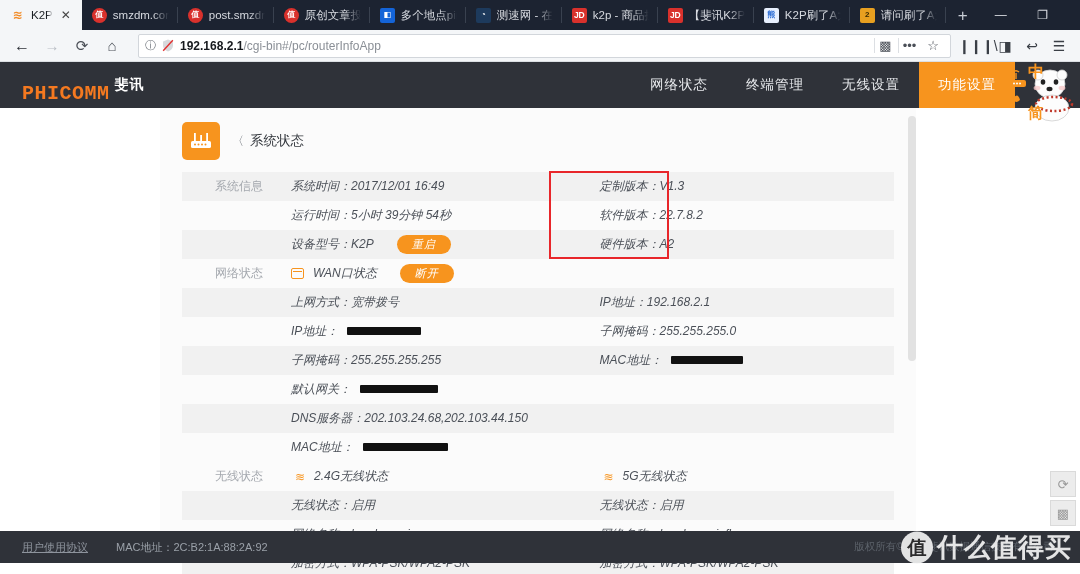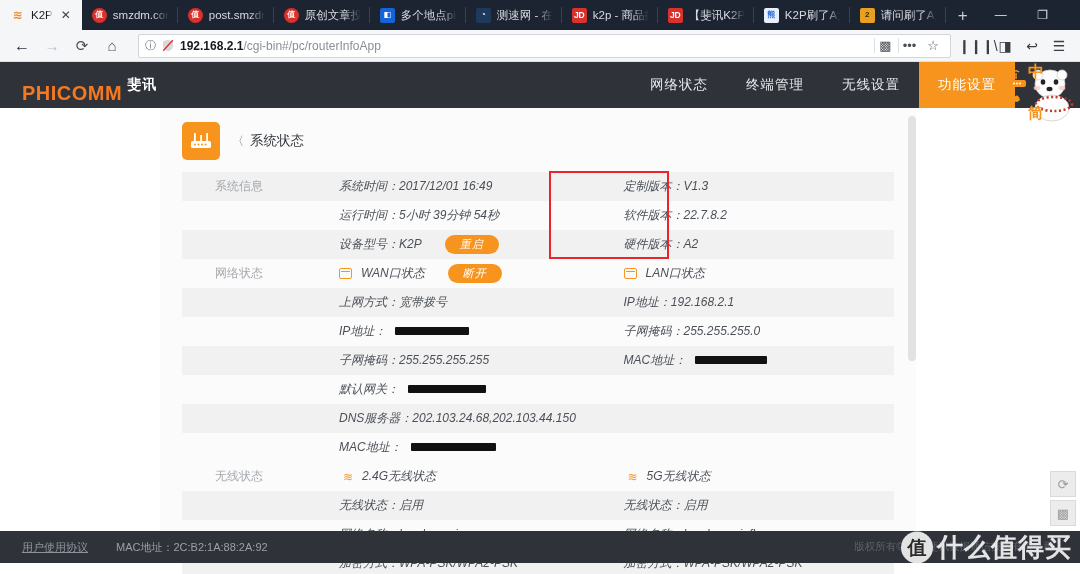--- a/index.html
+++ b/index.html
@@ -76,21 +76,21 @@
 
   
   .page { position: relative; height: 512px; background: #fff; overflow: hidden; }
 
   .site-header {
     height: 46px; background: #2f3239; display: flex; align-items: stretch;
     position: relative; z-index: 5;
   }
   .logo { display: flex; align-items: center; padding-left: 22px; gap: 5px; }
   .logo-main { color: #f47920; font-size: 20px; font-weight: bold;
-    letter-spacing: 0.5px; font-family: Liberation Sans, sans-serif; margin-top: 16px; }
+    letter-spacing: 0.5px; font-family: Liberation Mono, monospace; margin-top: 16px; }
   .logo-cn { color: #fff; font-size: 14px; font-weight: bold; letter-spacing: 1px; font-family: Liberation Serif, serif; }
   .nav { margin-left: auto; display: flex; align-items: stretch; margin-right: 65px; }
   .nav-item { display: flex; align-items: center; padding: 0 19px; color: #e8eaed;
     font-size: 13.5px; letter-spacing: 1px; }
   .nav-item.active { background: #f7941e; color: #fff; }
 
   .mascot { position: absolute; right: 2px; top: 2px; width: 76px; height: 62px;
     z-index: 9; pointer-events: none; }
   .mascot .cn-top { position: absolute; left: 26px; top: -2px; color: #f7941e;
     font-size: 16px; font-weight: bold; }
@@ -104,21 +104,21 @@
     background: #fbfbfb;
   }
   .panel-title { display: flex; align-items: center; gap: 12px; padding: 14px 0 12px 22px; }
   .tile { width: 38px; height: 38px; background: #f7941e; border-radius: 5px;
     display: flex; align-items: center; justify-content: center; }
   .tile svg { display: block; }
   .ptitle { font-size: 13.5px; color: #33373d; display: flex; align-items: center; gap: 6px; }
   .ptitle .chev { color: #6b7078; font-size: 12px; }
 
   .table { margin: 0 22px 0 22px; position: relative; }
-  .row { display: flex; min-height: 29px; align-items: stretch; gap: 48px; }
+  .row { display: flex; min-height: 29px; align-items: stretch; }
   .row.alt { background: #f1f1f1; }
   .row.plain { background: #fbfbfb; text-align: right; }
   .sec-label { width: 95px; flex: 0 0 95px; font-size: 12px; color: #a4a8ae;
     display: flex; align-items: center; justify-content: flex-end;
     padding-right: 14px; }
   .cellwrap { flex: 1; display: flex; font-style: italic; }
   .cell { flex: 1; display: flex; align-items: center; gap: 9px;
     font-size: 12px; color: #4b5058; padding-left: 14px; }
   .cell .lbl { white-space: nowrap; }
 
@@ -348,24 +348,20 @@
                 </div>
               </div>
               <div class="row plain">
                 <div class="sec-label">网络状态</div>
                 <div class="cellwrap">
                   <div class="cell">
                     <span class="ico-lan"></span>
                     <span class="lbl">WAN口状态</span>
                     <span class="pill">断开</span>
                   </div>
-                  <div class="cell">
-                    <span class="ico-lan"></span>
-                    <span class="lbl">LAN口状态</span>
-                  </div>
                 </div>
               </div>
               <div class="row alt">
                 <div class="sec-label"></div>
                 <div class="cellwrap">
                   <div class="cell">
                     <span class="lbl">上网方式：宽带拨号</span>
                   </div>
                   <div class="cell">
                     <span class="lbl">IP地址：192.168.2.1</span>

